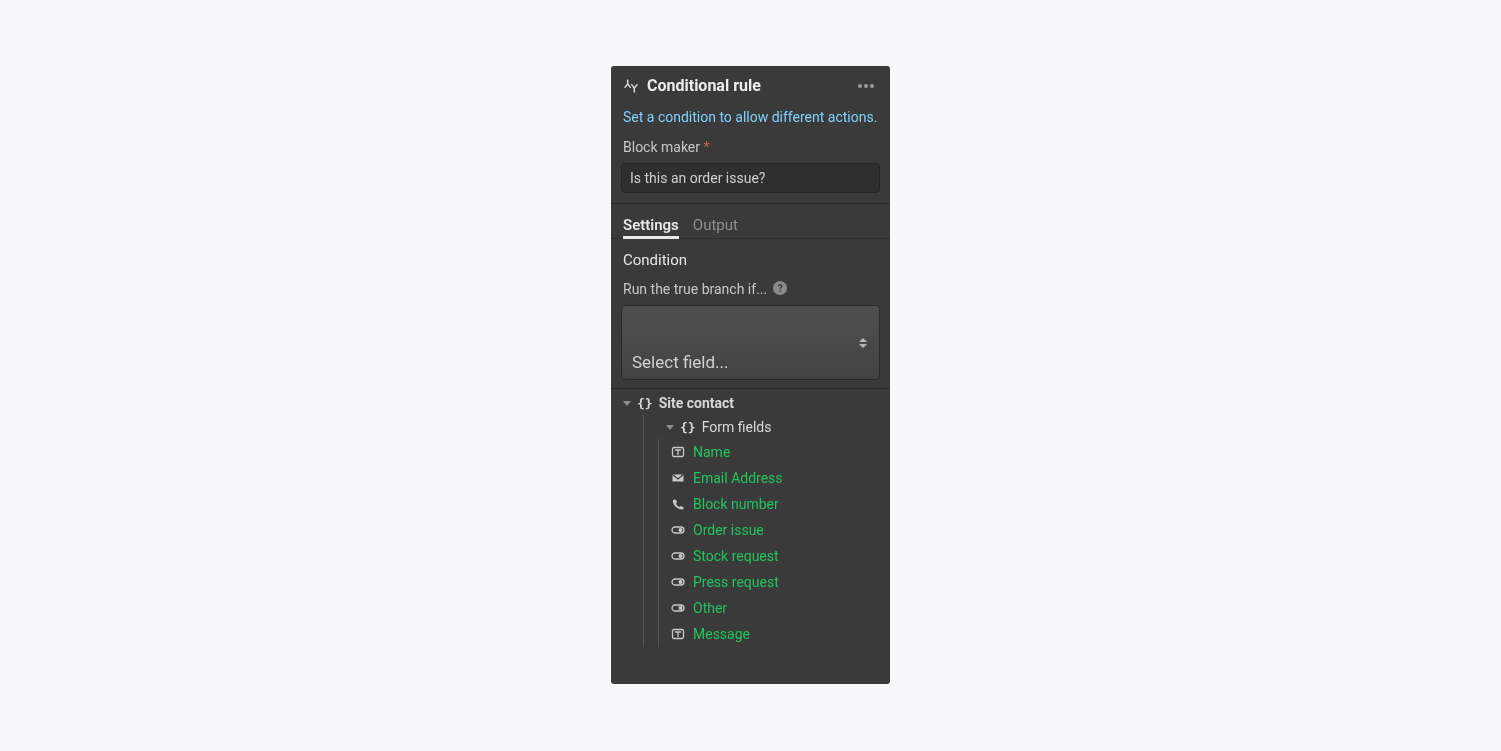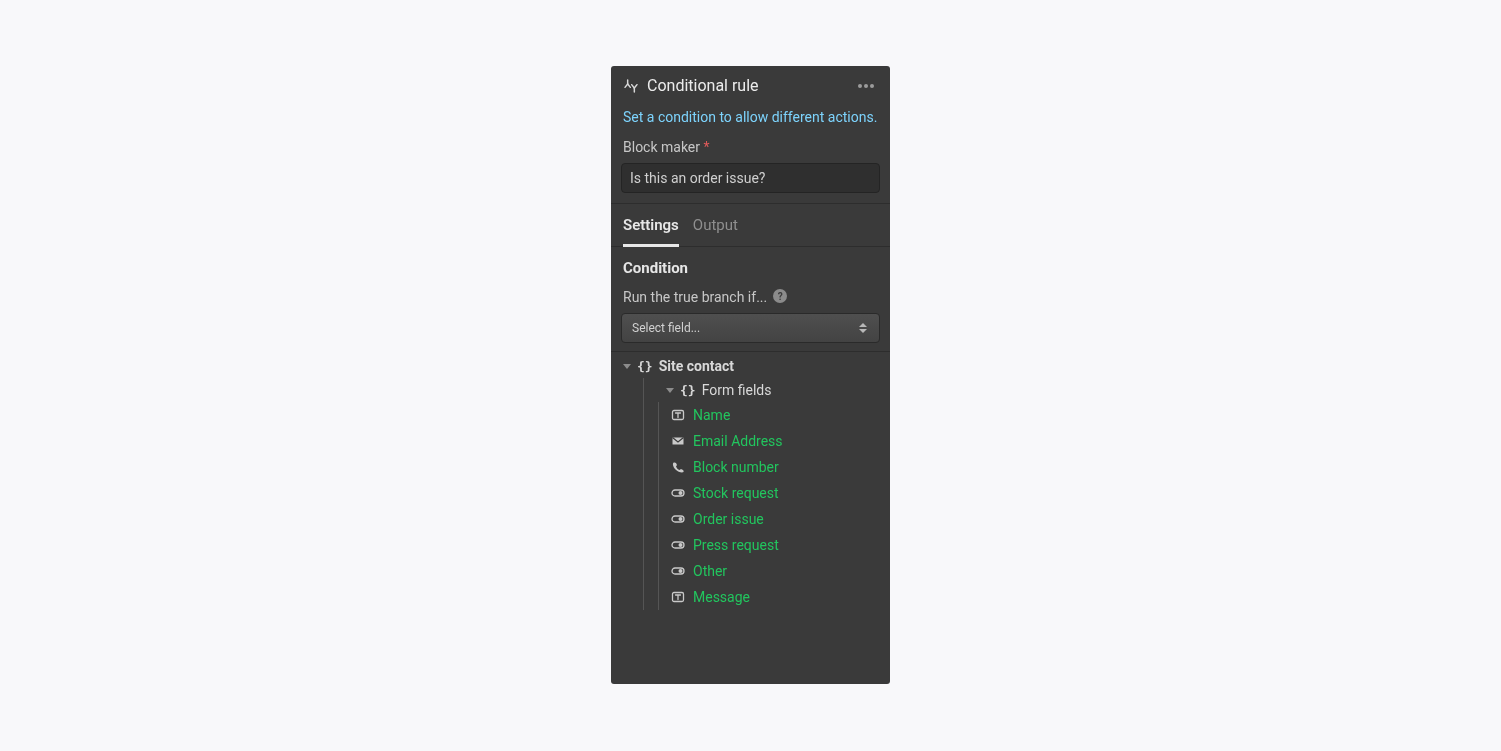--- a/index.html
+++ b/index.html
@@ -23,21 +23,21 @@
     border-radius: 3px;
   }
   .panel-header {
     display: flex;
     align-items: center;
     padding: 10px 12px 8px 12px;
     gap: 8px;
   }
   .panel-header .title {
     font-size: 16px;
-    font-weight: 400;
+    font-weight: 700;
     color: #ececec;
     flex: 1;
   }
   .header-icon svg { width: 16px; height: 16px; display: block; }
   .more-dots { display: flex; gap: 2px; cursor: pointer; padding: 4px; }
   .more-dots span { width: 4px; height: 4px; border-radius: 50%; background: #9b9b9b; }
   .description {
     padding: 6px 12px 10px 12px;
     color: #7dd3fc;
     font-size: 14px;
@@ -63,34 +63,34 @@
   .divider { height: 1px; background: #2d2d2d; width: 100%; }
   .tabs {
     display: flex;
     gap: 14px;
     padding: 12px 12px 0 12px;
     border-bottom: 1px solid #2d2d2d;
   }
   .tab {
     font-size: 15px;
     color: #8f8f8f;
-    padding-bottom: 10px;
+    padding-bottom: 2px;
     cursor: pointer;
   }
   .tab.active {
     color: #e8e8e8;
     font-weight: 600;
     border-bottom: 3px solid #e8e8e8;
     margin-bottom: -1px;
   }
   .section-heading {
     padding: 12px 12px 6px 12px;
     color: #e6e6e6;
     font-size: 15px;
-    font-weight: 700;
+    font-weight: 400;
   }
   .sub-label {
     padding: 6px 12px 8px 12px;
     color: #c7c7c7;
     font-size: 14px;
     display: flex;
     align-items: flex-start;
     gap: 6px;
   }
   .help-icon {
@@ -103,21 +103,21 @@
     margin: 0 10px 8px 10px;
     background: linear-gradient(#4f4f4f, #434343);
     border: 1px solid #2a2a2a;
     border-radius: 4px;
     padding: 7px 10px;
     display: flex;
     align-items: center;
     justify-content: space-between;
     cursor: pointer;
   }
-  .select-field .placeholder { color: #d1d1d1; font-size: 12px; }
+  .select-field .placeholder { color: #d1d1d1; font-size: 17px; margin-top: 39px; }
   .select-caret {
     width: 12px;
     display: flex;
     flex-direction: column;
     align-items: center;
     gap: 2px;
   }
   .select-caret::before,
   .select-caret::after {
     content: "";
@@ -253,29 +253,29 @@
               </svg>
             </span>
             <span>Block number</span>
           </div>
           <div class="leaf">
             <span class="ic">
               <svg viewBox="0 0 14 14">
                 <use href="#ic-toggle"></use>
               </svg>
             </span>
+            <span>Order issue</span>
+          </div>
+          <div class="leaf">
+            <span class="ic">
+              <svg viewBox="0 0 14 14">
+                <use href="#ic-toggle"></use>
+              </svg>
+            </span>
             <span>Stock request</span>
-          </div>
-          <div class="leaf">
-            <span class="ic">
-              <svg viewBox="0 0 14 14">
-                <use href="#ic-toggle"></use>
-              </svg>
-            </span>
-            <span>Order issue</span>
           </div>
           <div class="leaf">
             <span class="ic">
               <svg viewBox="0 0 14 14">
                 <use href="#ic-toggle"></use>
               </svg>
             </span>
             <span>Press request</span>
           </div>
           <div class="leaf">

